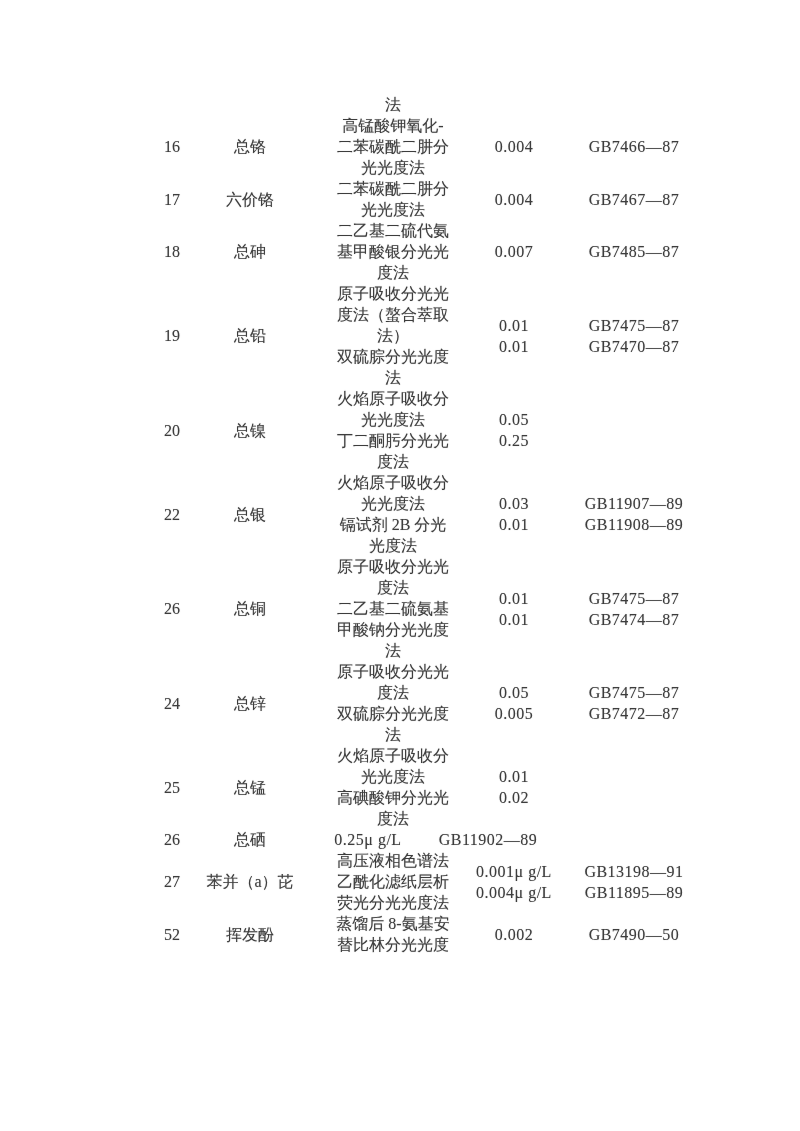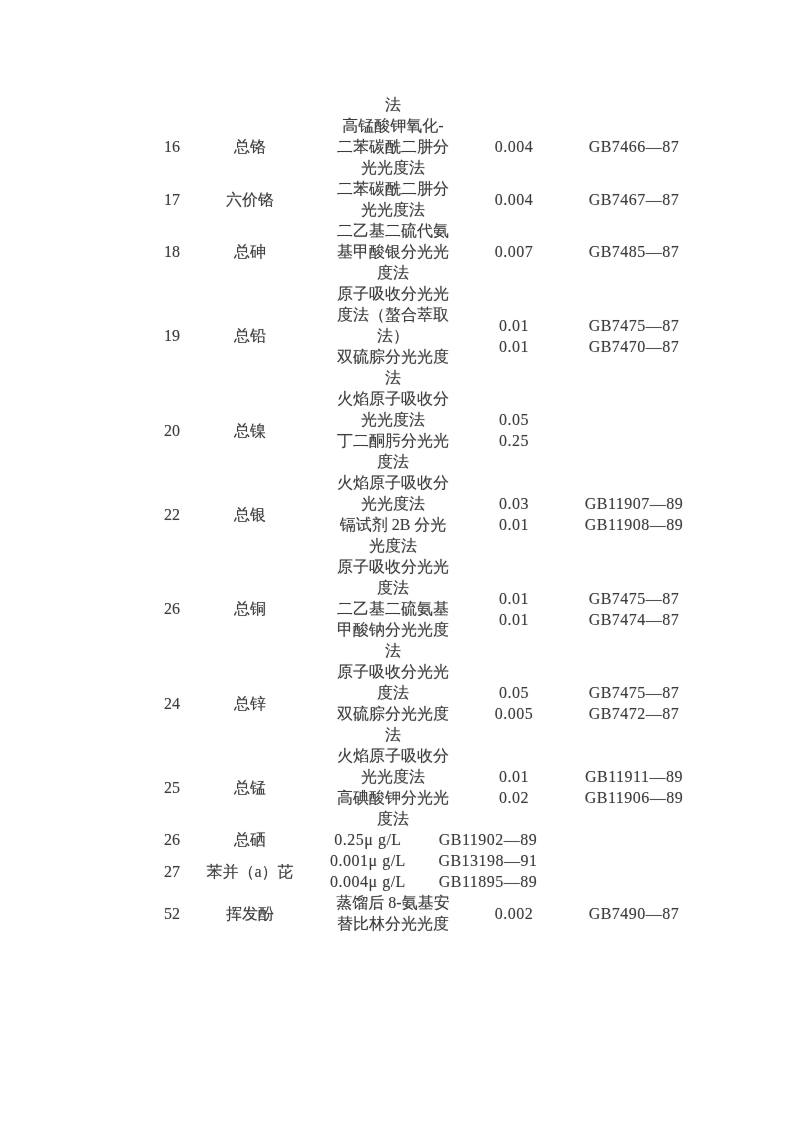--- a/index.html
+++ b/index.html
@@ -154,43 +154,44 @@
 
   <div class="row">
     <div class="cell c-num">25</div>
     <div class="cell c-name">总锰</div>
     <div class="cell c-method">火焰原子吸收分
 光光度法
 高碘酸钾分光光
 度法</div>
     <div class="cell c-value">0.01
 0.02</div>
-    <div class="cell c-std">GB11911—89
-GB11906—89</div>
   </div>
 
   <div class="row">
     <div class="cell c-num">26</div>
     <div class="cell c-name">总硒</div>
     <div class="cell c-value">0.25μ g/L</div>
     <div class="cell c-std">GB11902—89</div>
   </div>
 
   <div class="row">
     <div class="cell c-num">27</div>
     <div class="cell c-name">苯并（a）芘</div>
+    <div class="cell c-method">高压液相色谱法
+乙酰化滤纸层析
+荧光分光光度法</div>
     <div class="cell c-value">0.001μ g/L
 0.004μ g/L</div>
     <div class="cell c-std">GB13198—91
 GB11895—89</div>
   </div>
 
   <div class="row">
     <div class="cell c-num">52</div>
     <div class="cell c-name">挥发酚</div>
     <div class="cell c-method">蒸馏后 8-氨基安
 替比林分光光度</div>
     <div class="cell c-value">0.002</div>
-    <div class="cell c-std">GB7490—87</div>
+    <div class="cell c-std">GB7490—50</div>
   </div>
 </div>
   </div>
 </div>
 
 </body></html>

